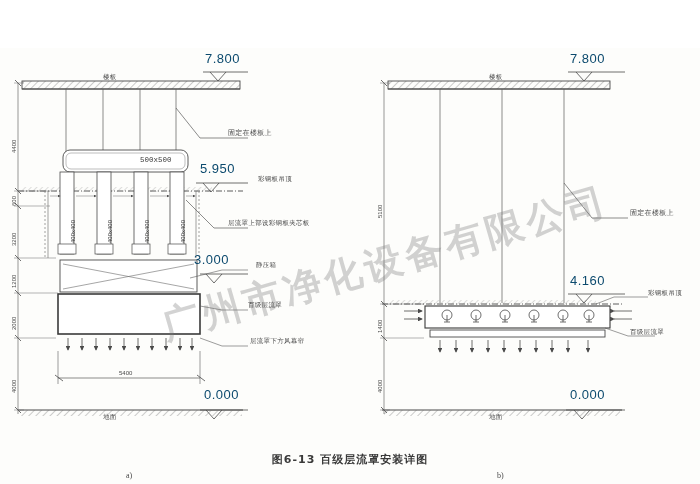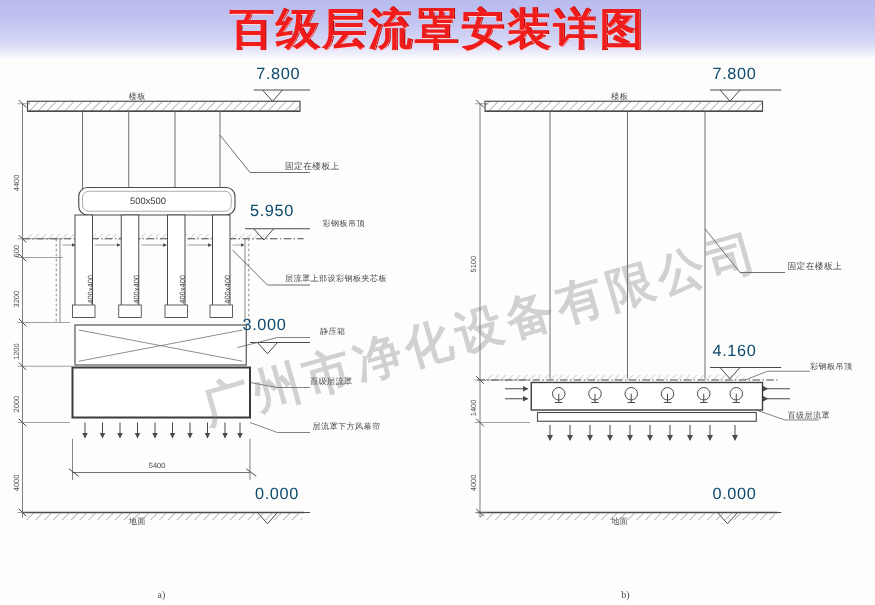--- a/index.html
+++ b/index.html
@@ -59,41 +59,38 @@
   }
   .cn{font-size:6.5px;color:#4a4a4a;letter-spacing:.3px;text-align:right;}
   .cn7{font-size:7px;color:#4a4a4a;letter-spacing:.3px;}
   .dimnum{font-size:6px;color:#4a4a4a;font-family:"Liberation Sans",sans-serif;}
   .vdim{
     font-size:6px;color:#4a4a4a;
     font-family:"Liberation Sans",sans-serif;
     transform-origin:left top;
     transform:rotate(-90deg);
   }
-  .boxtxt{font-size:7.5px;color:#3a3a3a;font-family:Liberation Sans, sans-serif;}
+  .boxtxt{font-size:7.5px;color:#3a3a3a;font-family:Liberation Mono, monospace;margin-left:36px;}
   .ductv{
     font-size:6px;color:#3a3a3a;font-family:"Liberation Sans",sans-serif;
     transform-origin:left top;transform:rotate(-90deg);
   }
   .subfig{font-size:8px;color:#4a4a4a;font-family:"Liberation Serif",serif;}
   .caption{
     position:absolute;left:0;top:452px;width:700px;
     text-align:center;color:#3a3a3a;
     font-family:"DejaVu Sans","Liberation Sans",sans-serif;
     font-weight:bold;font-size:11px;letter-spacing:1px;
   }
 </style>
 </head>
 <body>
 
 <div id="page">
 
-  <div class="banner">
-    <div class="banner-title">百级层流罩安装详图</div>
-  </div>
 
   <div class="sheet">
 
     <svg class="dwg" viewBox="0 0 700 436">
       <defs>
         <pattern id="hatch" width="5" height="5" patternUnits="userSpaceOnUse" patternTransform="rotate(45)">
           <line x1="0" y1="0" x2="0" y2="5" stroke="#6b6b6b" stroke-width="0.7"></line>
         </pattern>
         <pattern id="hatchthin" width="4" height="4" patternUnits="userSpaceOnUse" patternTransform="rotate(45)">
           <line x1="0" y1="0" x2="0" y2="4" stroke="#7a7a7a" stroke-width="0.5"></line>
@@ -336,14 +333,15 @@
     <div class="lbl cn" style="left:630px;top:281px;">百级层流罩</div>
 
     <div class="lbl vdim" style="left:377px;top:170px;">5100</div>
     <div class="lbl vdim" style="left:377px;top:285px;">1400</div>
     <div class="lbl vdim" style="left:377px;top:345px;">4000</div>
 
     <div class="lbl subfig" style="left:497px;top:424px;">b)</div>
 
   </div>
 
+  <div class="caption">图6-13  百级层流罩安装详图</div>
 
 </div>
 
 </body></html>

